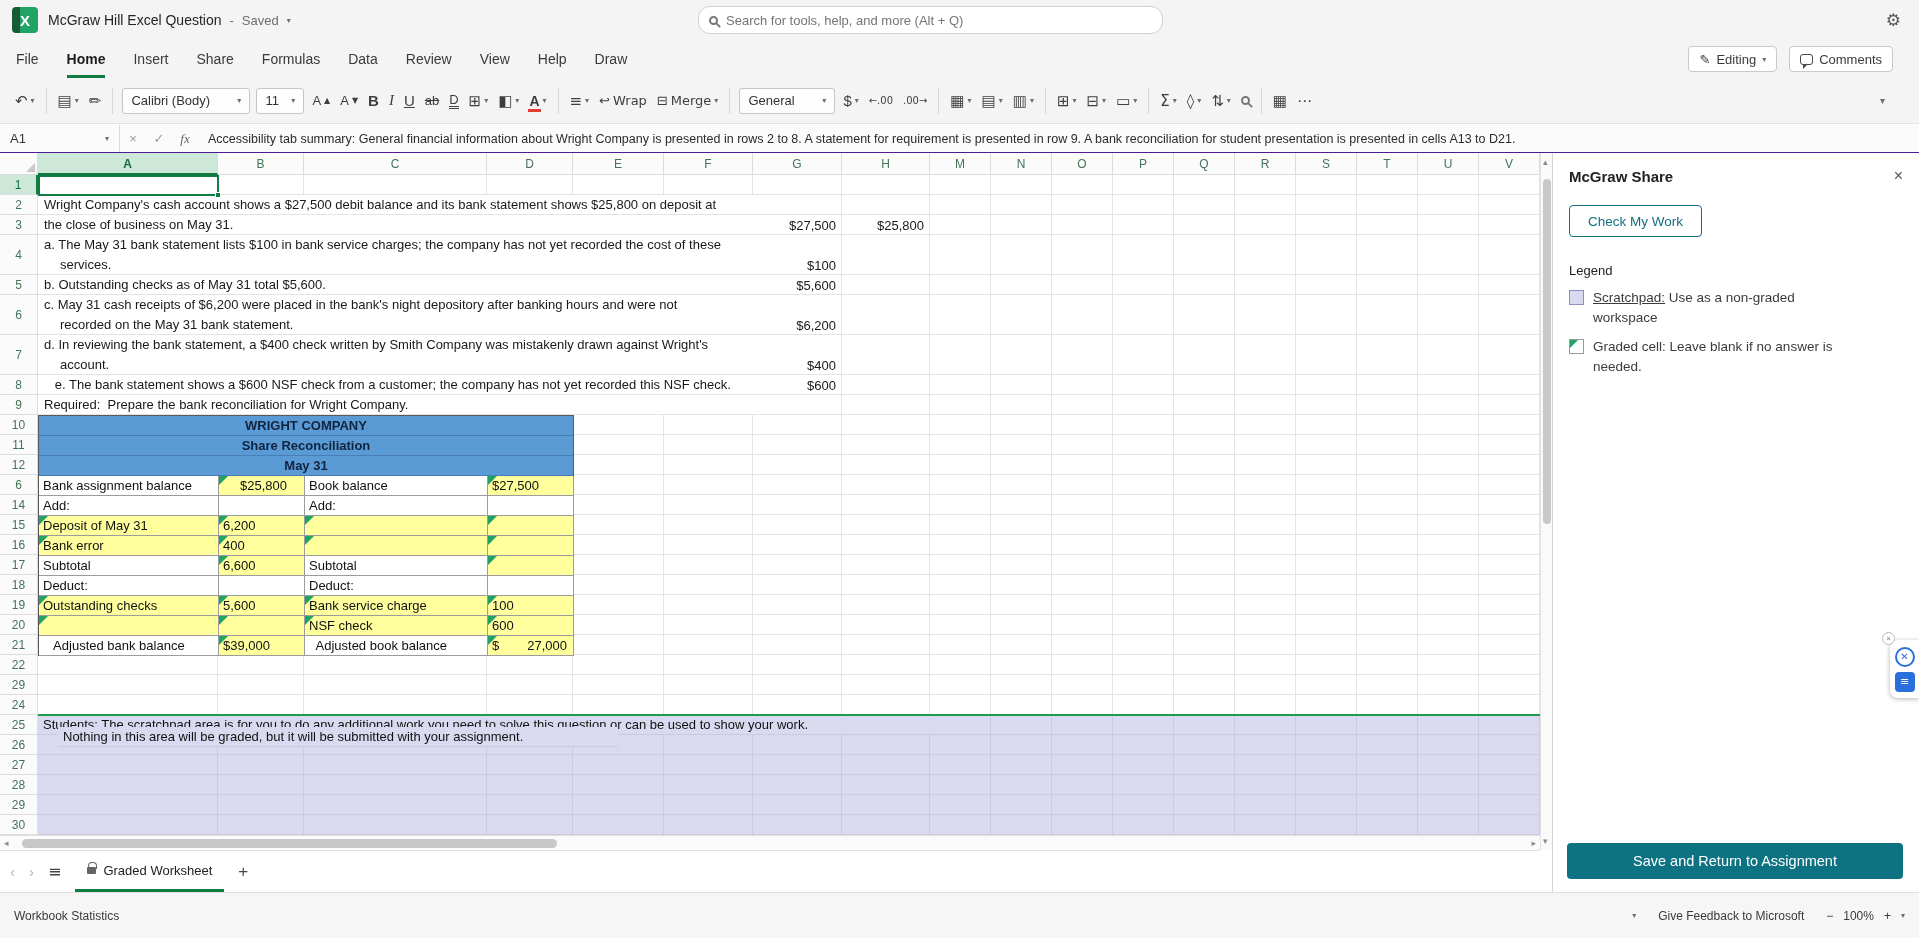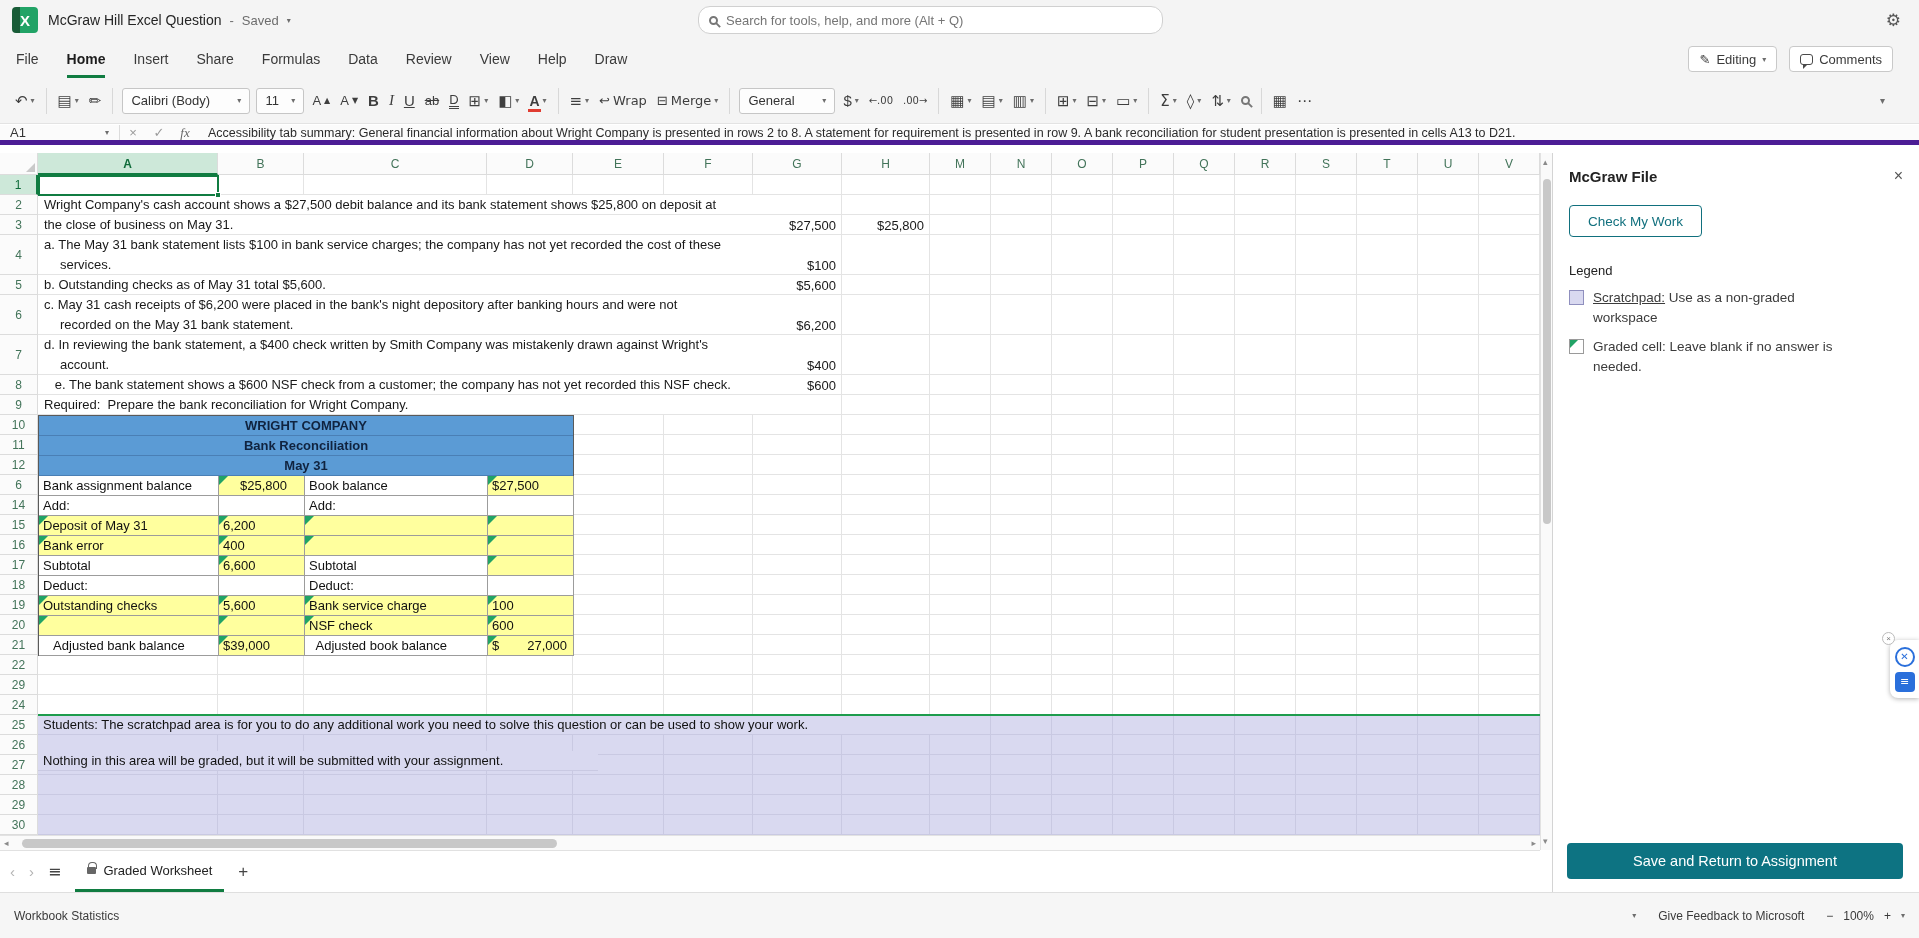--- a/index.html
+++ b/index.html
@@ -45,21 +45,21 @@
   .sup { font-style:normal; font-size:8px; vertical-align:super; font-family:"DejaVu Sans",sans-serif; }
   .bold-g { font-weight:bold; } .ital-g { font-style:italic; font-family:"Liberation Serif",serif; }
   .und-g { text-decoration:underline; } .strike-g { text-decoration:line-through; font-size:13px; }
   .dbl-g { border-bottom:3px double #444; line-height:1; }
   .fc { position:relative; font-weight:bold; font-size:14px; }
   .fc::after { content:""; position:absolute; left:-1px; right:-1px; bottom:-3px; height:3px; background:#e03c31; }
   .mini { font-size:10px; letter-spacing:0; }
   .rib-right { margin-left:auto; display:flex; align-items:center; gap:10px; margin-right:24px; }
 
   
-  .formulabar { position:absolute; top:125px; left:0; right:0; height:20px; background:#fbfbfb; border-bottom:5px solid #4c1d95;
+  .formulabar { position:absolute; top:125px; left:0; right:0; height:28px; background:#fbfbfb; border-bottom:1px solid #4c1d95;
                 display:flex; align-items:center; }
   .namebox { width:120px; height:100%; display:flex; align-items:center; justify-content:space-between; padding:0 10px;
              border-right:1px solid #dcdcdc; font-size:13px; color:#333; }
   .fb-ico { width:26px; text-align:center; color:#9a9a9a; font-size:13px; }
   .fx { font-style:italic; font-family:"Liberation Serif",serif; color:#666; }
   .fb-content { flex:1; font-size:12.5px; color:#2b2b2b; padding-left:10px; white-space:nowrap; overflow:hidden; }
 
   
   .sheet { position:absolute; top:153px; left:0; width:1540px; height:697px; background:#fff; }
   .corner-box { position:absolute; left:0; top:0; width:38px; height:22px; background:#fbfbfb; border-right:1px solid #dcdcdc; border-bottom:1px solid #dcdcdc; }
@@ -88,21 +88,21 @@
   .tcell { position:absolute; height:20px; line-height:19px; font-size:13px; color:#111; background:#fff;
            border-right:1px solid #9c9c9c; border-bottom:1px solid #9c9c9c; padding-left:4px; white-space:pre; }
   .tcell.yellow { background:#FFFF9E; }
   .tcell.center { text-align:center; }
   .tcell.split { display:flex; justify-content:space-between; padding:0 6px 0 4px; }
   .tri { position:absolute; left:0; top:0; width:0; height:0; border-top:9px solid #21A366; border-right:9px solid transparent; }
 
   .scratch-top { position:absolute; left:0; top:539px; width:1502px; height:2px; background:#1e9c4d; z-index:4; }
   .scratchrow { position:absolute; left:0; height:20px; line-height:20px; background:#d9d9f0; border-bottom:1px solid #c9c9e2;
                 font-size:13px; color:#111; padding-left:5px; white-space:pre; z-index:3; }
-  .r25 { top:540px; width:940px; } .r26 { top:576px; width:560px; }
+  .r25 { top:540px; width:940px; } .r26 { top:552px; width:560px;margin-left:20px; }
 
   .sel-box { position:absolute; left:0; top:0; width:181px; height:21px; border:2px solid #107C41; z-index:5; }
   .handle { position:absolute; right:-4px; bottom:-4px; width:6px; height:6px; background:#107C41; border:1px solid #fff; }
 
   .hscroll { position:absolute; left:0; top:682px; width:1540px; height:15px; background:#fafafa; border-top:1px solid #e2e2e2;
              display:flex; align-items:center; }
   .hthumb { position:absolute; left:22px; top:3px; width:535px; height:9px; background:#c8c8c8; border-radius:5px; }
   .scroll-arrow { position:absolute; font-size:9px; color:#8a8a8a; top:2px; }
   .vscroll { position:absolute; left:1540px; top:153px; width:12px; height:697px; background:#fafafa; border-left:1px solid #e2e2e2; }
   .vthumb { position:absolute; left:2px; top:26px; width:8px; height:345px; background:#c8c8c8; border-radius:4px; }
@@ -908,21 +908,21 @@
           <div class="amount" style="left: 715px; top: 100px; width: 89px; height: 20px;">$5,600</div>
           <div class="amount" style="left: 715px; top: 120px; width: 89px; height: 40px;">$6,200</div>
           <div class="amount" style="left: 715px; top: 160px; width: 89px; height: 40px;">$400</div>
           <div class="amount" style="left: 715px; top: 200px; width: 89px; height: 20px;">$600</div>
         </div>
       <div class="scratch-top"></div>
       <div class="scratchrow r25">Students: The scratchpad area is for you to do any additional work you need to solve this question or can be used to show your work.</div>
       <div class="scratchrow r26">Nothing in this area will be graded, but it will be submitted with your assignment.</div>
       <div id="recon">
           <div class="t-title">WRIGHT COMPANY</div>
-          <div class="t-title">Bank Reconciliation</div>
+          <div class="t-title">Share Reconciliation</div>
           <div class="t-title">May 31</div>
           <div class="tcell" style="left: 0px; top: 60px; width: 180px;"><span>Bank assignment balance</span></div>
           <div class="tcell yellow center" style="left: 180px; top: 60px; width: 86px;"><span class="tri"></span><span>$25,800</span></div>
           <div class="tcell" style="left: 266px; top: 60px; width: 183px;"><span>Book balance</span></div>
           <div class="tcell yellow" style="left: 449px; top: 60px; width: 86px;"><span class="tri"></span><span>$27,500</span></div>
           <div class="tcell" style="left: 0px; top: 80px; width: 180px;"><span>Add:</span></div>
           <div class="tcell" style="left: 180px; top: 80px; width: 86px;"></div>
           <div class="tcell" style="left: 266px; top: 80px; width: 183px;"><span>Add:</span></div>
           <div class="tcell" style="left: 449px; top: 80px; width: 86px;"></div>
           <div class="tcell yellow" style="left: 0px; top: 100px; width: 180px;"><span class="tri"></span><span>Deposit of May 31</span></div>
@@ -990,21 +990,21 @@
         <span>−</span>
         <span>100%</span>
         <span>+</span>
         <span class="chv">▾</span>
       </span>
     </span>
   </div>
 
   <div class="panel">
     <div class="panel-head">
-      <span class="brand">McGraw File</span>
+      <span class="brand">McGraw Share</span>
       <span class="panel-close">×</span>
     </div>
     <div class="panel-body">
       <button class="check-btn">Check My Work</button>
       <div class="legend-title">Legend</div>
       <div class="legend-item">
         <span class="legend-ico scratch"></span>
         <span><a class="scratch-link">Scratchpad:</a><span> Use as a non-graded workspace</span></span>
       </div>
       <div class="legend-item">

